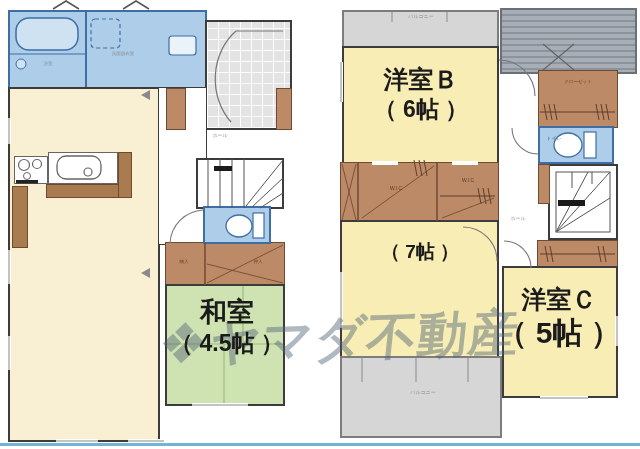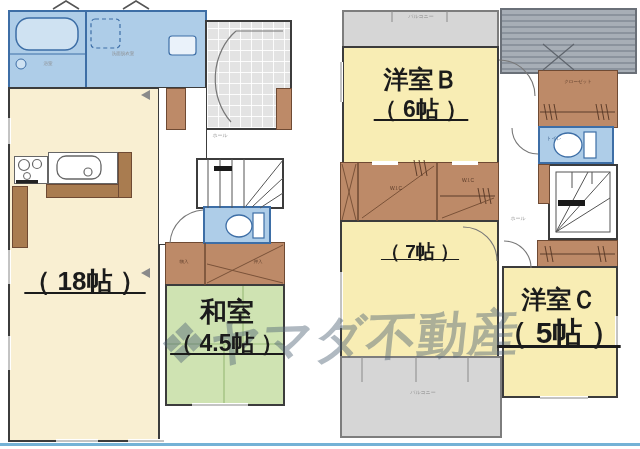--- a/index.html
+++ b/index.html
@@ -3,21 +3,21 @@
 <meta charset="utf-8">
 <style>
   html,body{margin:0;padding:0;background:#ffffff;}
   #scene{position:relative;width:640px;height:449px;background:#ffffff;overflow:hidden;
          font-family:"Liberation Sans","DejaVu Sans",sans-serif;}
   .abs{position:absolute;box-sizing:border-box;}
   .room{position:absolute;box-sizing:border-box;border:2px solid #3c3c3c;}
   .thinb{border-width:1.5px;}
   .lbl{position:absolute;color:#1b1b1b;text-align:center;line-height:1.22;font-weight:600;
        white-space:nowrap;pointer-events:none;}
-  .lbl .sz{display:block;text-decoration:underline;}
+  .lbl .sz{display:block;}
   .tiny{position:absolute;color:#8a8a8a;text-align:center;white-space:nowrap;
         font-size:5px;line-height:1;pointer-events:none;}
   .blue{background:#aecde8;border-color:#3d6ea6;}
   .cream{background:#f9efd2;}
   .yellow{background:#f8edb4;}
   .green{background:#cfe3b2;}
   .brown{background:#bd8a68;border:1.5px solid #6f4a33;}
   .gray{background:#d6d6d6;border:2px solid #7d7d7d;}
   .tile{background-color:#e3e3e3;
         background-image:repeating-linear-gradient(0deg,rgba(255,255,255,.9) 0 1px,transparent 1px 11px),
@@ -179,21 +179,20 @@
       <line x1="341" y1="272" x2="341" y2="328" stroke="#888" stroke-width="1"></line>
     <rect x="615" y="316" width="4" height="30" fill="#fff"></rect>
       <line x1="617" y1="316" x2="617" y2="346" stroke="#888" stroke-width="1"></line>
     <rect x="540" y="396" width="48" height="4" fill="#fff"></rect>
       <line x1="540" y1="398" x2="588" y2="398" stroke="#888" stroke-width="1"></line>
     <rect x="372" y="161" width="26" height="4" fill="#fff"></rect>
     <rect x="452" y="161" width="26" height="4" fill="#fff"></rect>
   </svg>
 
   <div class="lbl z50" style="left:14px;top:266px;width:142px;font-size:28px;">
-    <span class="sz" style="font-size:26px;">（ 18帖 ）</span>
   </div>
   <div class="lbl z50" style="left:152px;top:296px;width:150px;font-size:27px;">
     <span>和室</span>
     <span class="sz" style="font-size:23px;">（ 4.5帖 ）</span>
   </div>
   <div class="lbl z50" style="left:352px;top:64px;width:138px;font-size:25px;">
     <span>洋室Ｂ</span>
     <span class="sz" style="font-size:23px;">（ 6帖 ）</span>
   </div>
   <div class="lbl z50" style="left:350px;top:240px;width:140px;font-size:25px;">

